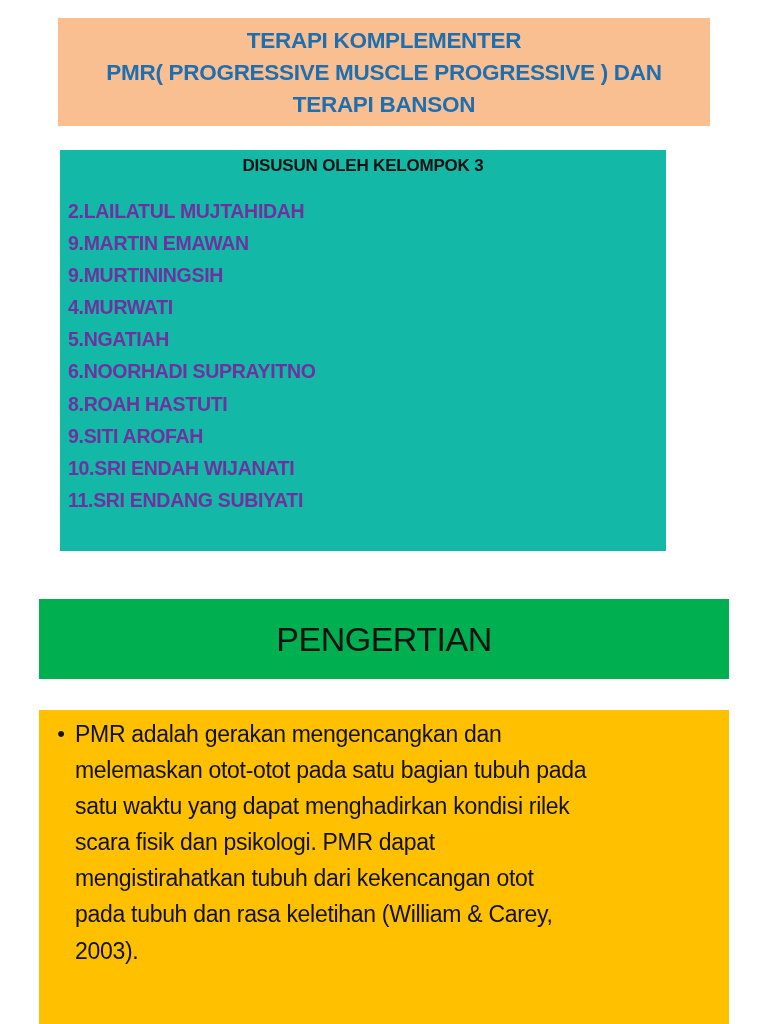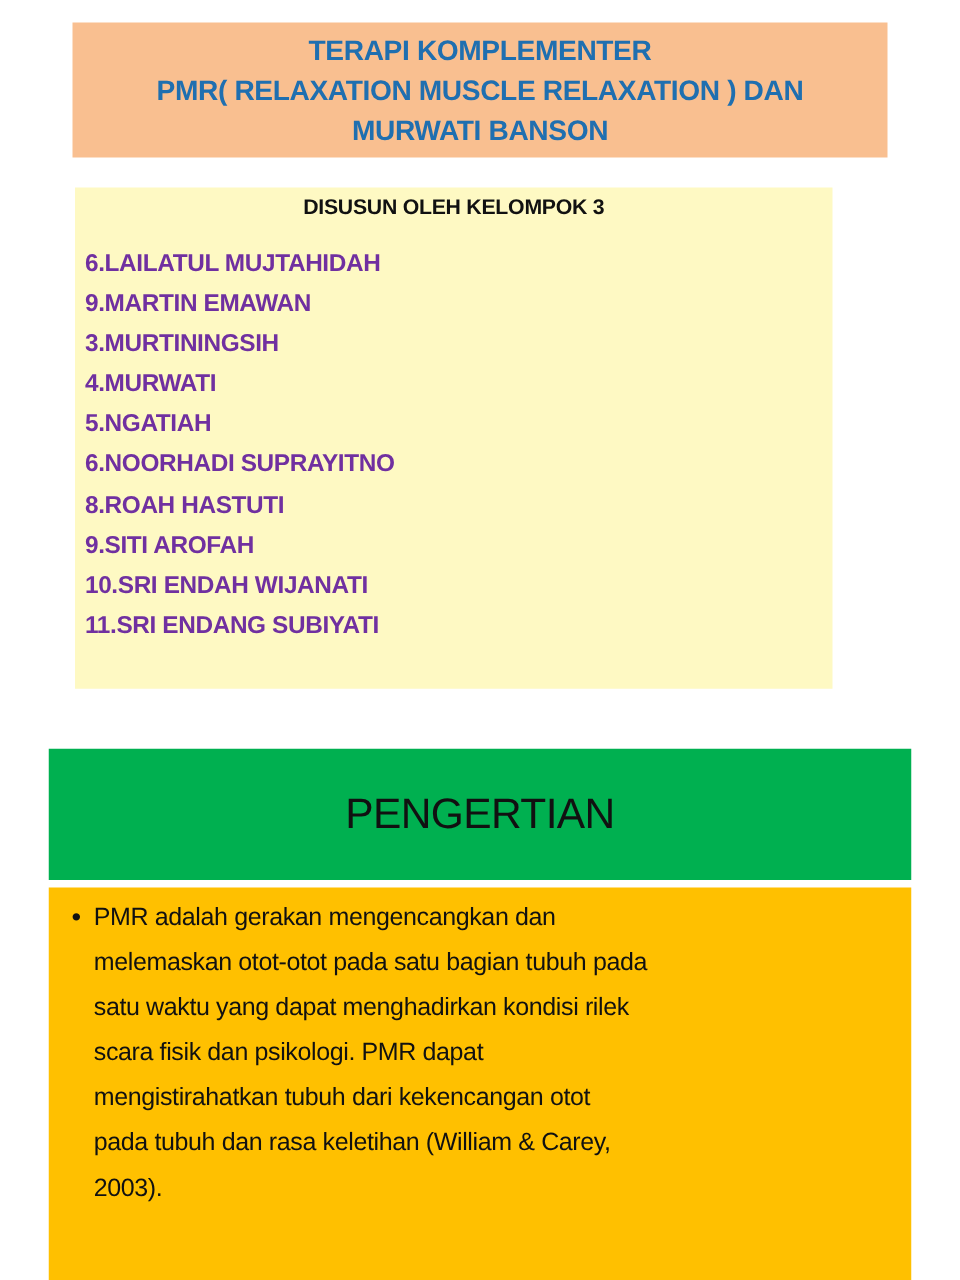--- a/index.html
+++ b/index.html
@@ -13,74 +13,74 @@
       background: #f9bf90;
       display: flex; flex-direction: column; align-items: center; justify-content: center;
       box-sizing: border-box; padding-top: 2px;
     }
     .slide1-title .tline {
       color: #1f6fb0; font-weight: bold; font-size: 22.5px; line-height: 32px;
       text-align: center; letter-spacing: -0.3px; white-space: nowrap;
     }
     .members-box {
       position: absolute; left: 60px; top: 150px; width: 606px; height: 401px;
-      background: #fef9c3; box-sizing: border-box;
+      background: #14b8a6; box-sizing: border-box;
     }
     .members-heading {
       position: absolute; top: 4px; left: 0; width: 100%; text-align: center;
       font-weight: bold; font-size: 17px; color: #111; line-height: 24px;
       letter-spacing: -0.2px;
     }
     .members-list {
       position: absolute; left: 8px; top: 45px; margin: 0; padding: 0; list-style: none;
     }
     .members-list li {
       color: #7030a0; font-weight: bold; font-size: 19.5px; line-height: 32.1px;
       white-space: nowrap; letter-spacing: -0.3px;
     }
     .banner {
-      position: absolute; left: 39px; top: 599px; width: 690px; height: 105px;
+      position: absolute; left: 39px; top: 599px; width: 690px; height: 80px;
       background: #00b050;
       display: flex; align-items: center; justify-content: center;
     }
     .banner-title {
       font-size: 34px; color: #111; letter-spacing: -0.5px;
     }
     .content-box {
       position: absolute; left: 39px; top: 710px; width: 690px; height: 314px;
       background: #ffc000; box-sizing: border-box;
     }
     .bullet-row {
       position: absolute; left: 8px; top: 6px; width: 670px;
       display: flex;
     }
     .bullet-dot {
       width: 28px; flex: none; font-size: 22px; line-height: 36px; color: #111;
       text-align: center;
     }
     .bullet-text {
-      font-size: 20px; line-height: 36.1px; color: #111; letter-spacing: -0.3px;
+      font-size: 23px; line-height: 36.1px; color: #111; letter-spacing: -0.3px;
     }
     .bullet-text span { display: block; white-space: nowrap; }
   </style>
 </head>
 <body>
 
 <div class="slide1-title">
   <div class="tline">TERAPI KOMPLEMENTER</div>
-  <div class="tline">PMR( RELAXATION MUSCLE RELAXATION ) DAN</div>
-  <div class="tline">MURWATI BANSON</div>
+  <div class="tline">PMR( PROGRESSIVE MUSCLE PROGRESSIVE ) DAN</div>
+  <div class="tline">TERAPI BANSON</div>
 </div>
 
 <div class="members-box">
   <div class="members-heading">DISUSUN OLEH KELOMPOK 3</div>
   <ul class="members-list">
-    <li>6.LAILATUL MUJTAHIDAH</li>
+    <li>2.LAILATUL MUJTAHIDAH</li>
     <li>9.MARTIN EMAWAN</li>
-    <li>3.MURTININGSIH</li>
+    <li>9.MURTININGSIH</li>
     <li>4.MURWATI</li>
     <li>5.NGATIAH</li>
     <li>6.NOORHADI SUPRAYITNO</li>
     <li>8.ROAH HASTUTI</li>
     <li>9.SITI AROFAH</li>
     <li>10.SRI ENDAH WIJANATI</li>
     <li>11.SRI ENDANG SUBIYATI</li>
   </ul>
 </div>
 

